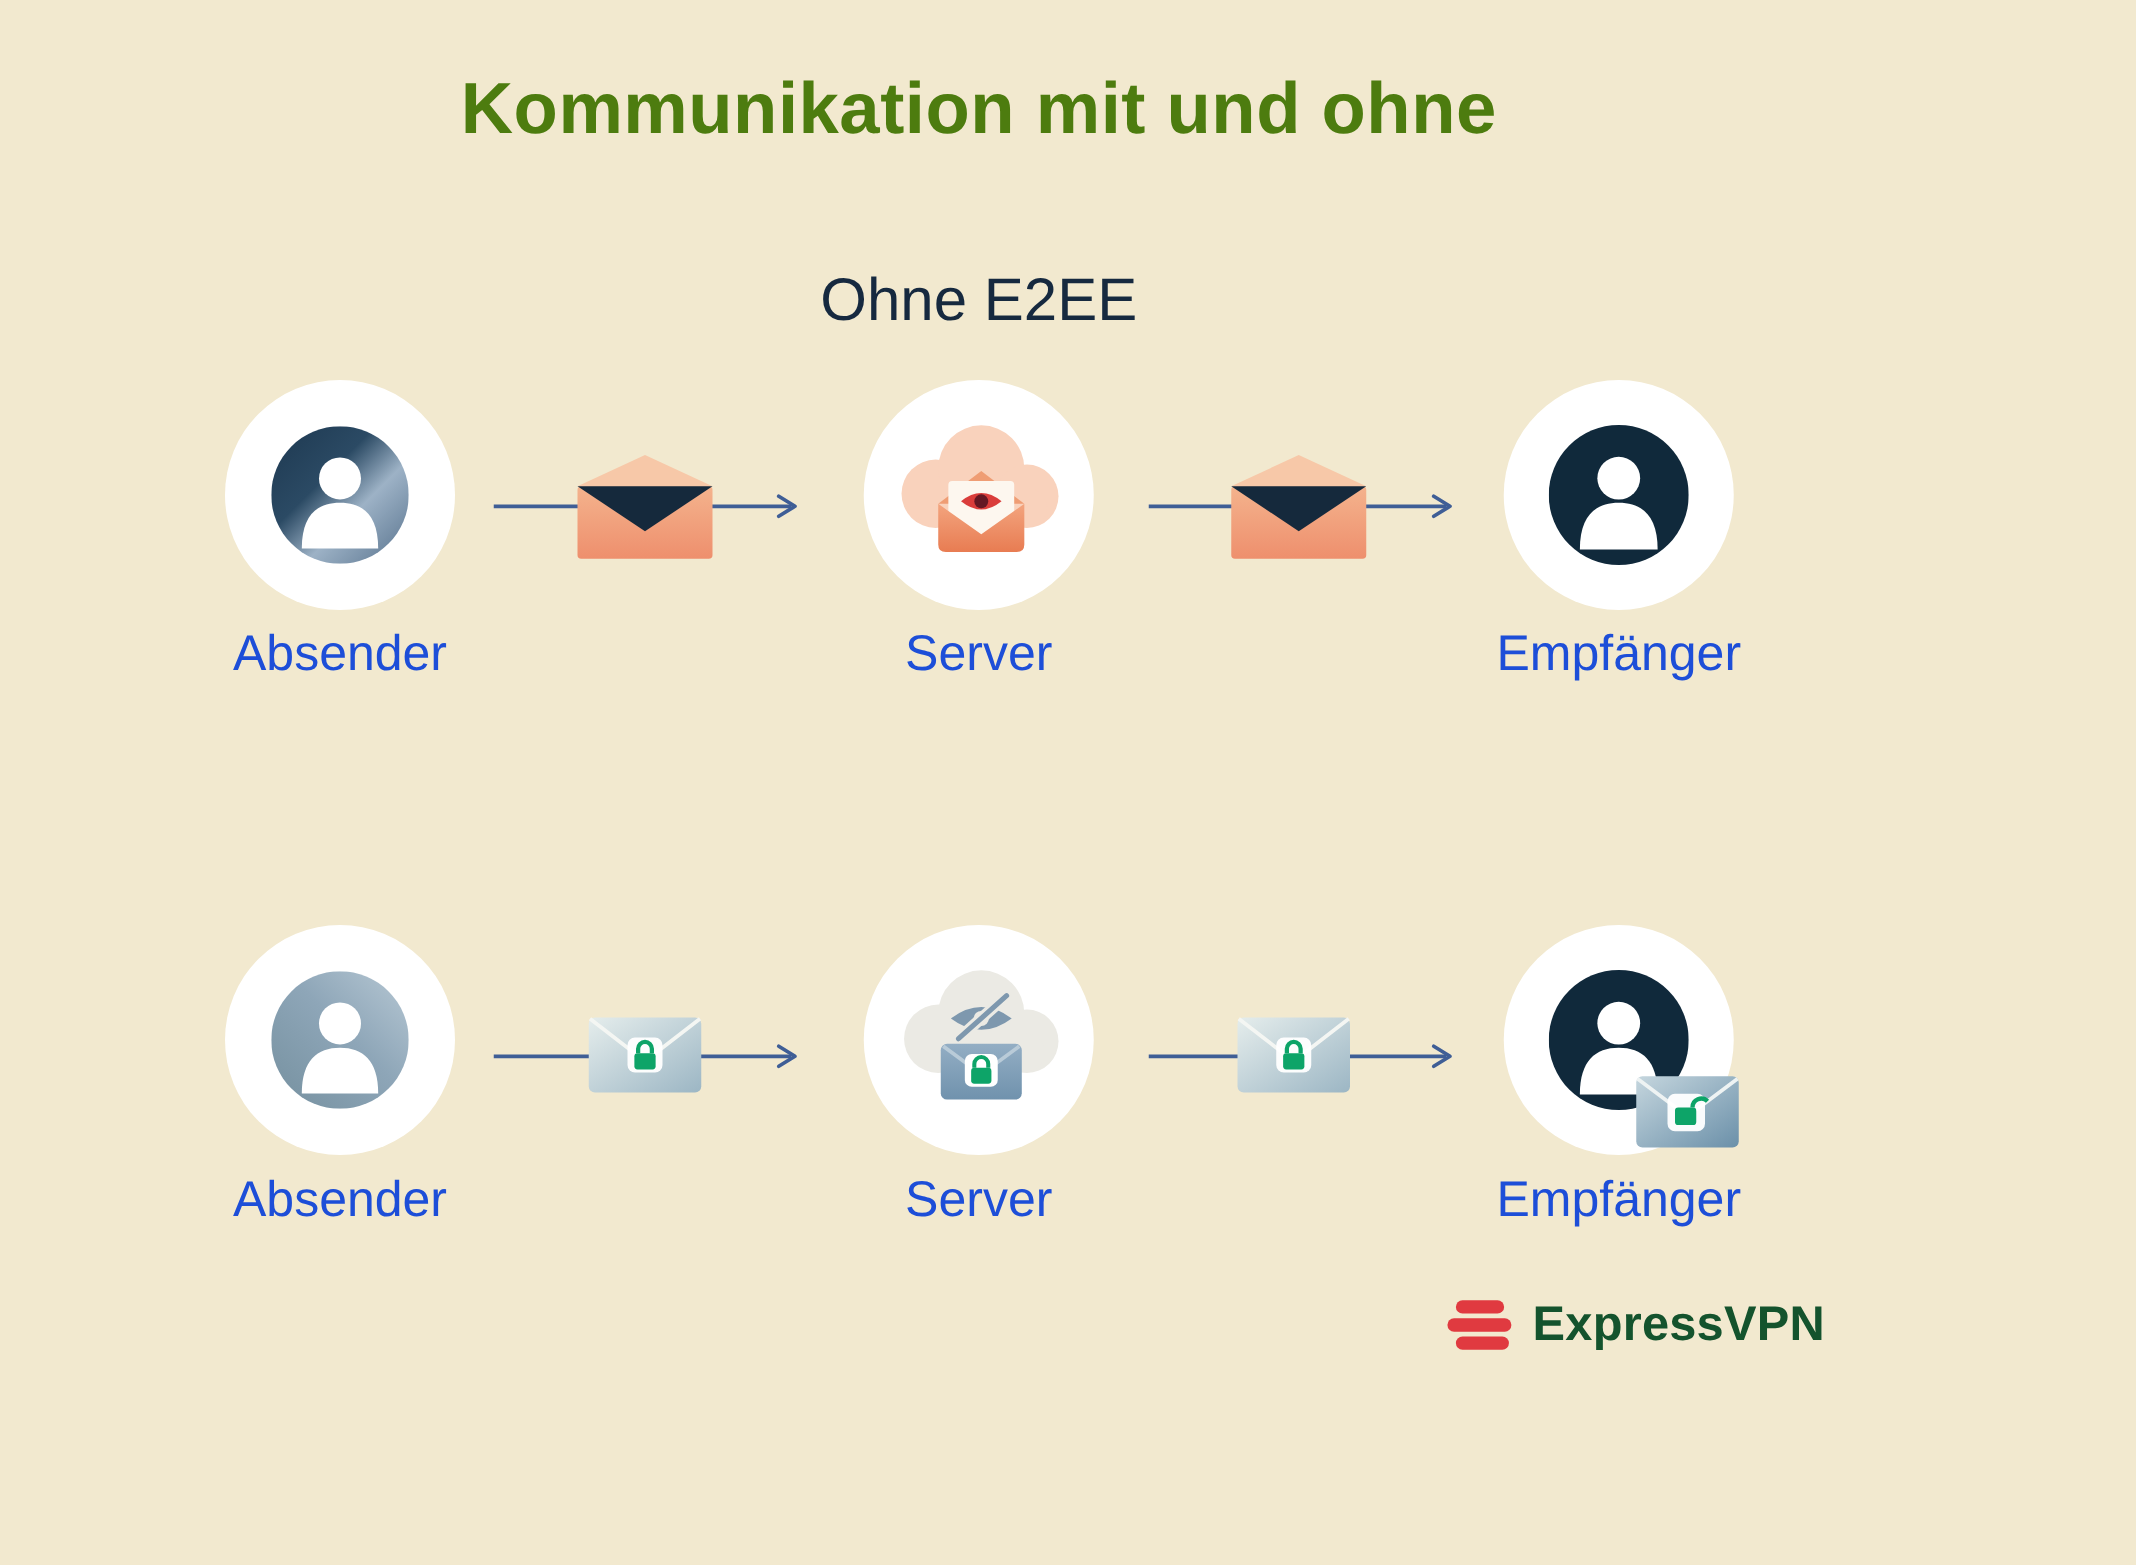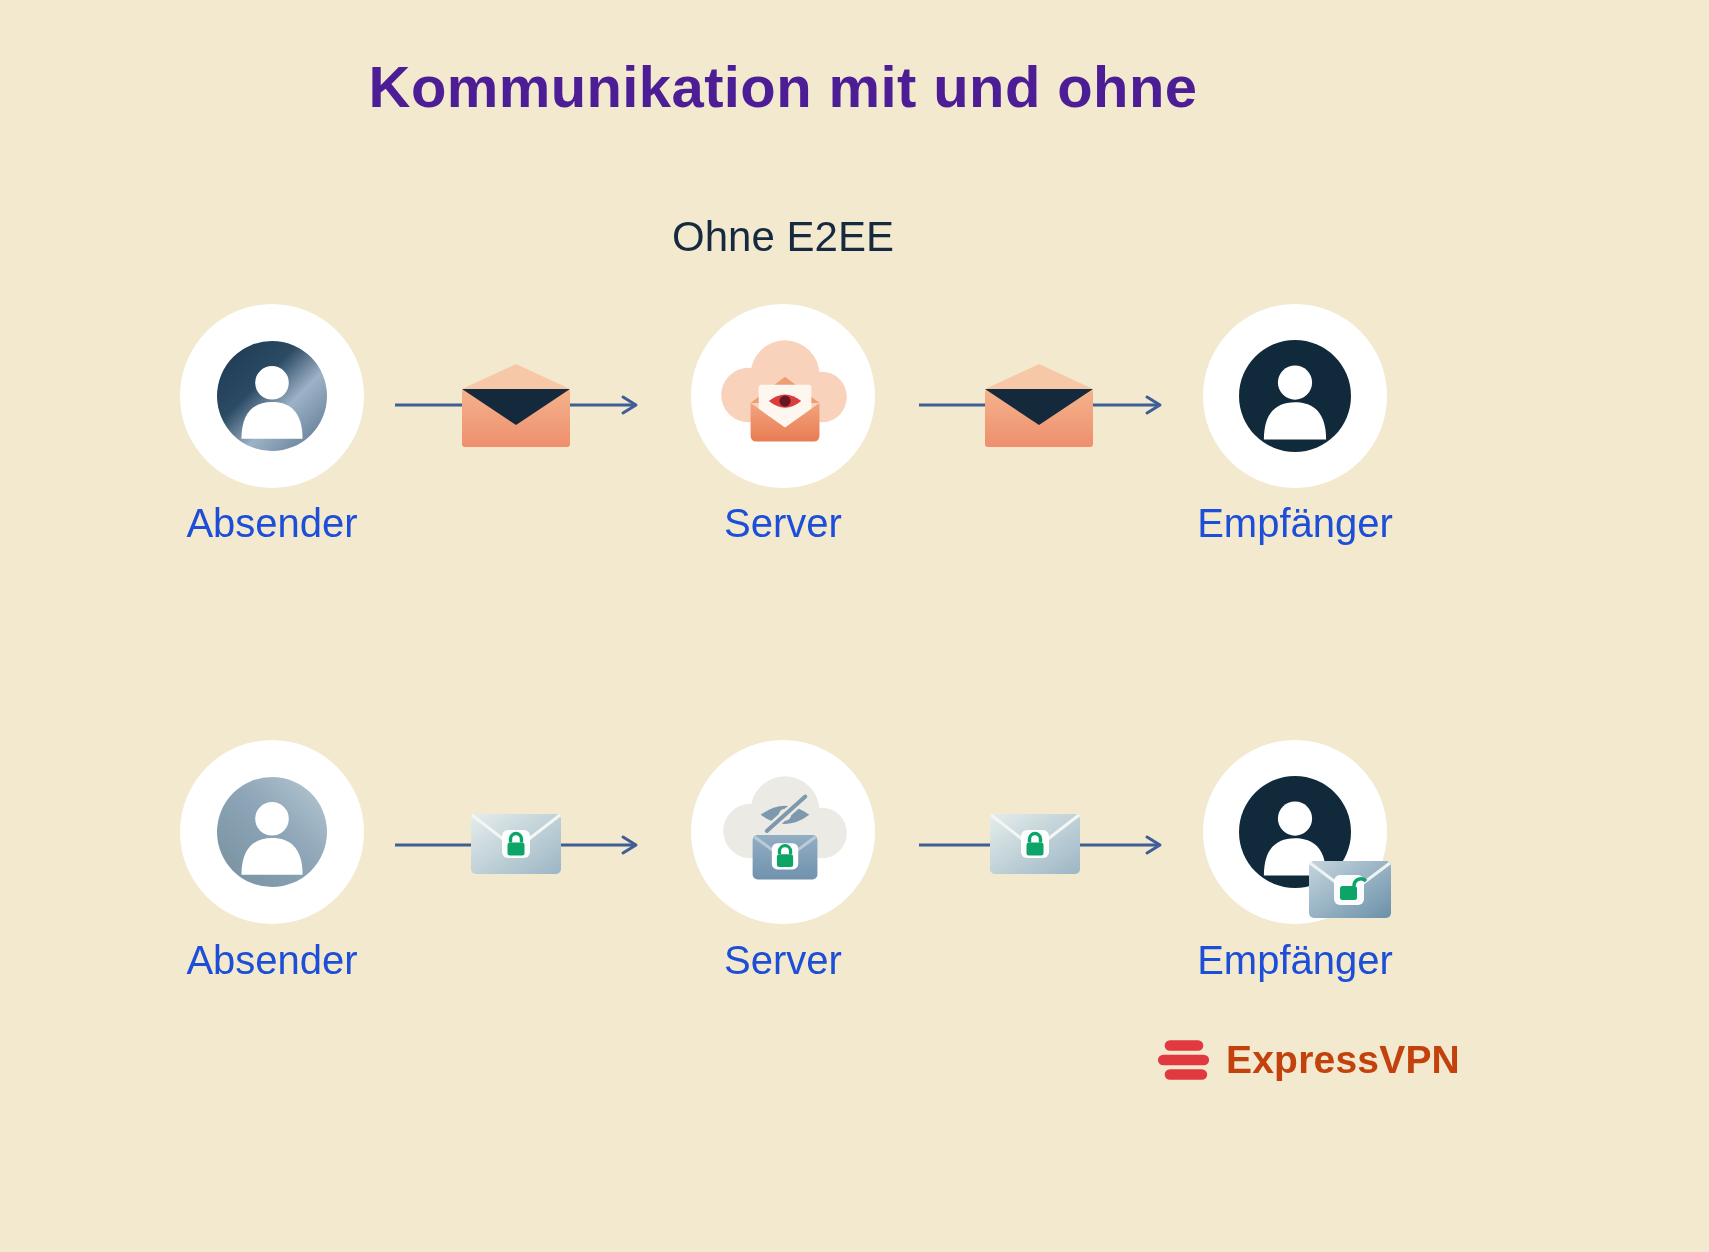--- a/index.html
+++ b/index.html
@@ -16,30 +16,30 @@
   .title {
     position: absolute;
     top: 50px;
     left: 0;
     width: 1566px;
     text-align: center;
     font-size: 58px;
     font-weight: 600;
     line-height: 1.28;
     letter-spacing: 0.4px;
-    color: #4c1d95;
+    color: #4d7c0f;
   }
   .section { position: absolute; left: 0; width: 100%; }
   .section-heading {
     position: absolute;
     top: 0;
     left: 0;
     width: 1566px;
     text-align: center;
-    font-size: 42px;
+    font-size: 48px;
     font-weight: 500;
     color: #16293f;
   }
   .node-circle {
     position: absolute;
     width: 184px;
     height: 184px;
     border-radius: 50%;
     background: #ffffff;
     display: flex;
@@ -61,21 +61,21 @@
     position: absolute;
     left: 1156px;
     top: 1038px;
     display: flex;
     align-items: center;
     gap: 14px;
   }
   .logo-text {
     font-size: 39px;
     font-weight: 700;
-    color: #c2410c;
+    color: #14532d;
     letter-spacing: 0.2px;
   }
 </style>
 </head>
 <body>
 
 <div class="poster">
 
   <h1 class="title">
     <span>Kommunikation mit und ohne</span><br>

